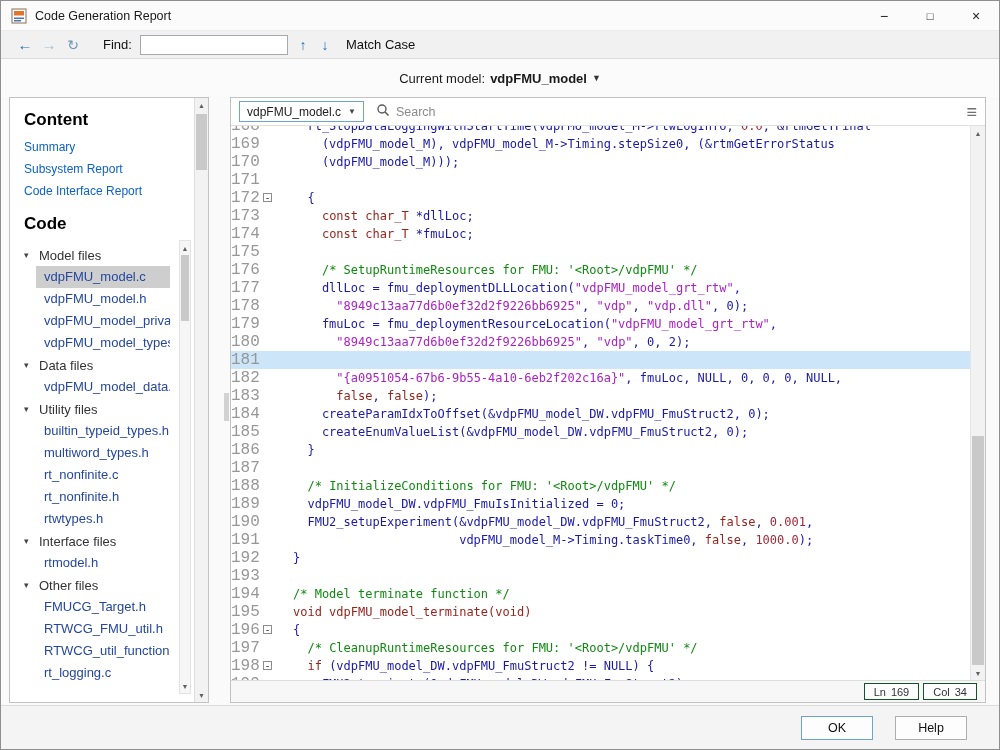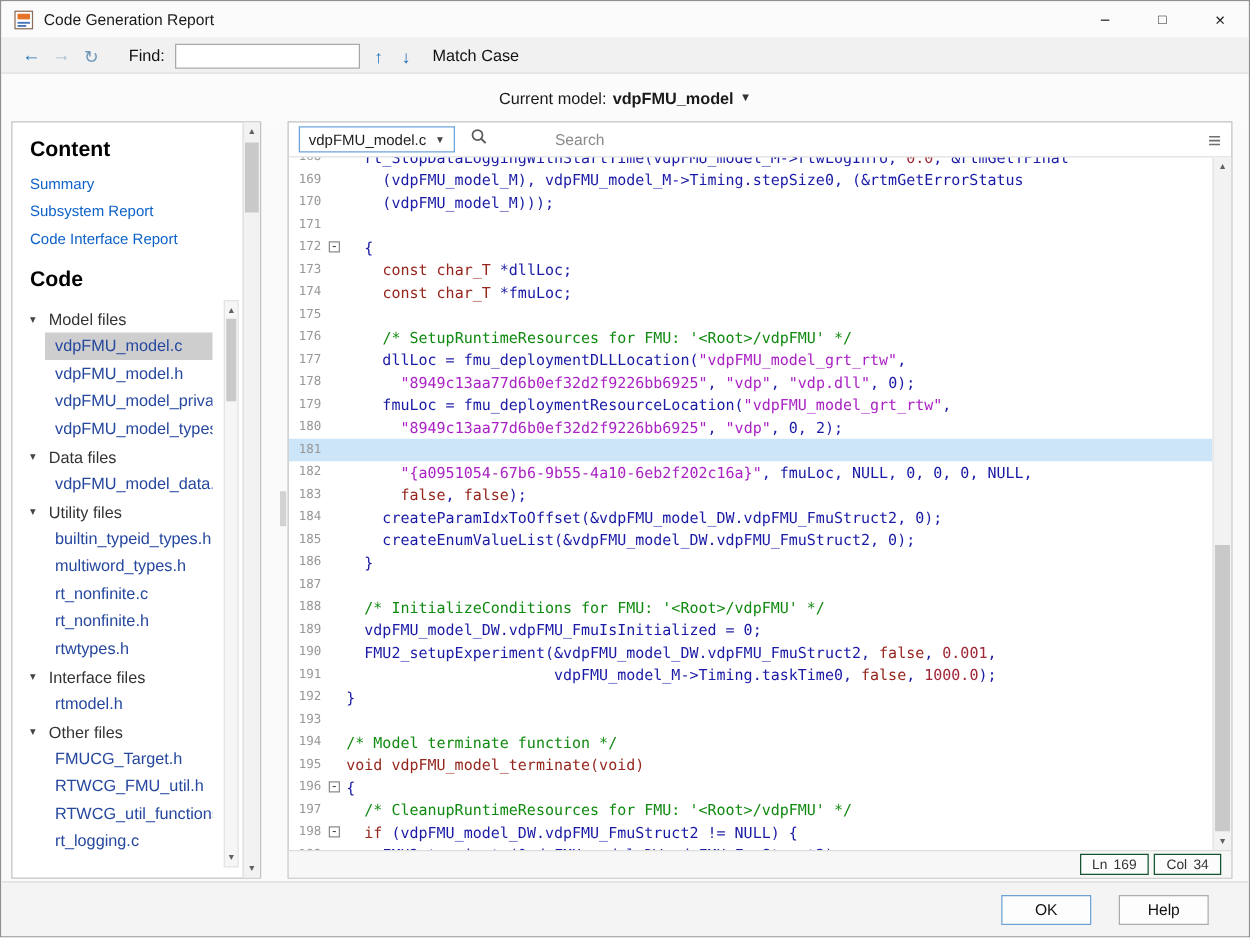--- a/index.html
+++ b/index.html
@@ -53,35 +53,35 @@
   .outer-scrollbar .sb-thumb { top:16px; height:56px; }
   .inner-scrollbar .sb-thumb { top:14px; height:66px; }
 
   .splitter { position:absolute; left:223px; top:296px; width:5px; height:28px; background:#d2d2d2; cursor:col-resize; }
 
   
   .editor { position:absolute; left:229px; top:0; bottom:4px; width:756px; background:#fff; border:1px solid #c2c2c2; }
   .editor-toolbar { position:absolute; top:0; left:0; right:0; height:28px; border-bottom:1px solid #e0e0e0; display:flex; align-items:center; padding:0 8px; }
   .dropdown { height:21px; border:1px solid #6da3d8; background:#fff; display:flex; align-items:center; padding:0 7px; font-size:12px; color:#222; cursor:pointer; }
   .dd-caret { font-size:8px; margin-left:7px; color:#444; }
-  .searchbox { display:flex; align-items:center; margin-left:12px; flex:1;gap:48px; }
+  .searchbox { display:flex; align-items:center; margin-left:12px; flex:1; }
   .searchbox svg { flex:none; }
   .search-input { border:none; outline:none; margin-left:6px; font-size:12.5px; color:#333; width:220px; background:transparent; }
   .search-input::placeholder { color:#8b8b8b; }
   .hamburger { margin-left:auto; font-size:18px; color:#707070; line-height:1; cursor:pointer; }
 
   
   .code-viewport { position:absolute; top:28px; left:0; right:15px; bottom:22px; overflow:hidden; }
   .code-lines { margin-top:-9px; font-family:"DejaVu Sans Mono", monospace; font-size:12px; }
   .crow { display:flex; height:18px; line-height:18px; white-space:pre; }
   .crow.hl { background:var(--line-highlight); }
-  .ln { width:30px; flex:none; text-align:right; padding-right:4px; color:#979797; font-size:10px; }
+  .ln { width:30px; flex:none; text-align:right; padding-right:4px; color:#979797; font-size:16px;font-family:Liberation Mono, monospace; }
   .fold { width:16px; flex:none; position:relative; }
   .fold-box { position:absolute; left:2px; top:4px; width:9px; height:9px; border:1px solid #8c8c8c; background:#fff; font-size:10px; line-height:7px; text-align:center; color:#333; }
-  .ctext { flex:none; }
+  .ctext { flex:none;margin-left:16px; }
   .tok-p { color:var(--code-plain); }
   .tok-k { color:var(--code-keyword); }
   .tok-s { color:var(--code-string); }
   .tok-c { color:var(--code-comment); }
   .tok-n { color:var(--code-number); }
 
   .v-scrollbar { position:absolute; right:0; top:28px; bottom:22px; width:15px; background:#f2f2f2; border-left:1px solid #e4e4e4; }
   .v-scrollbar .sb-thumb { top:56%; bottom:15px; }
 
   .statusbar { position:absolute; left:0; right:0; bottom:0; height:22px; border-top:1px solid #ddd; background:#f7f7f7; display:flex; align-items:center; justify-content:flex-end; padding-right:8px; }

